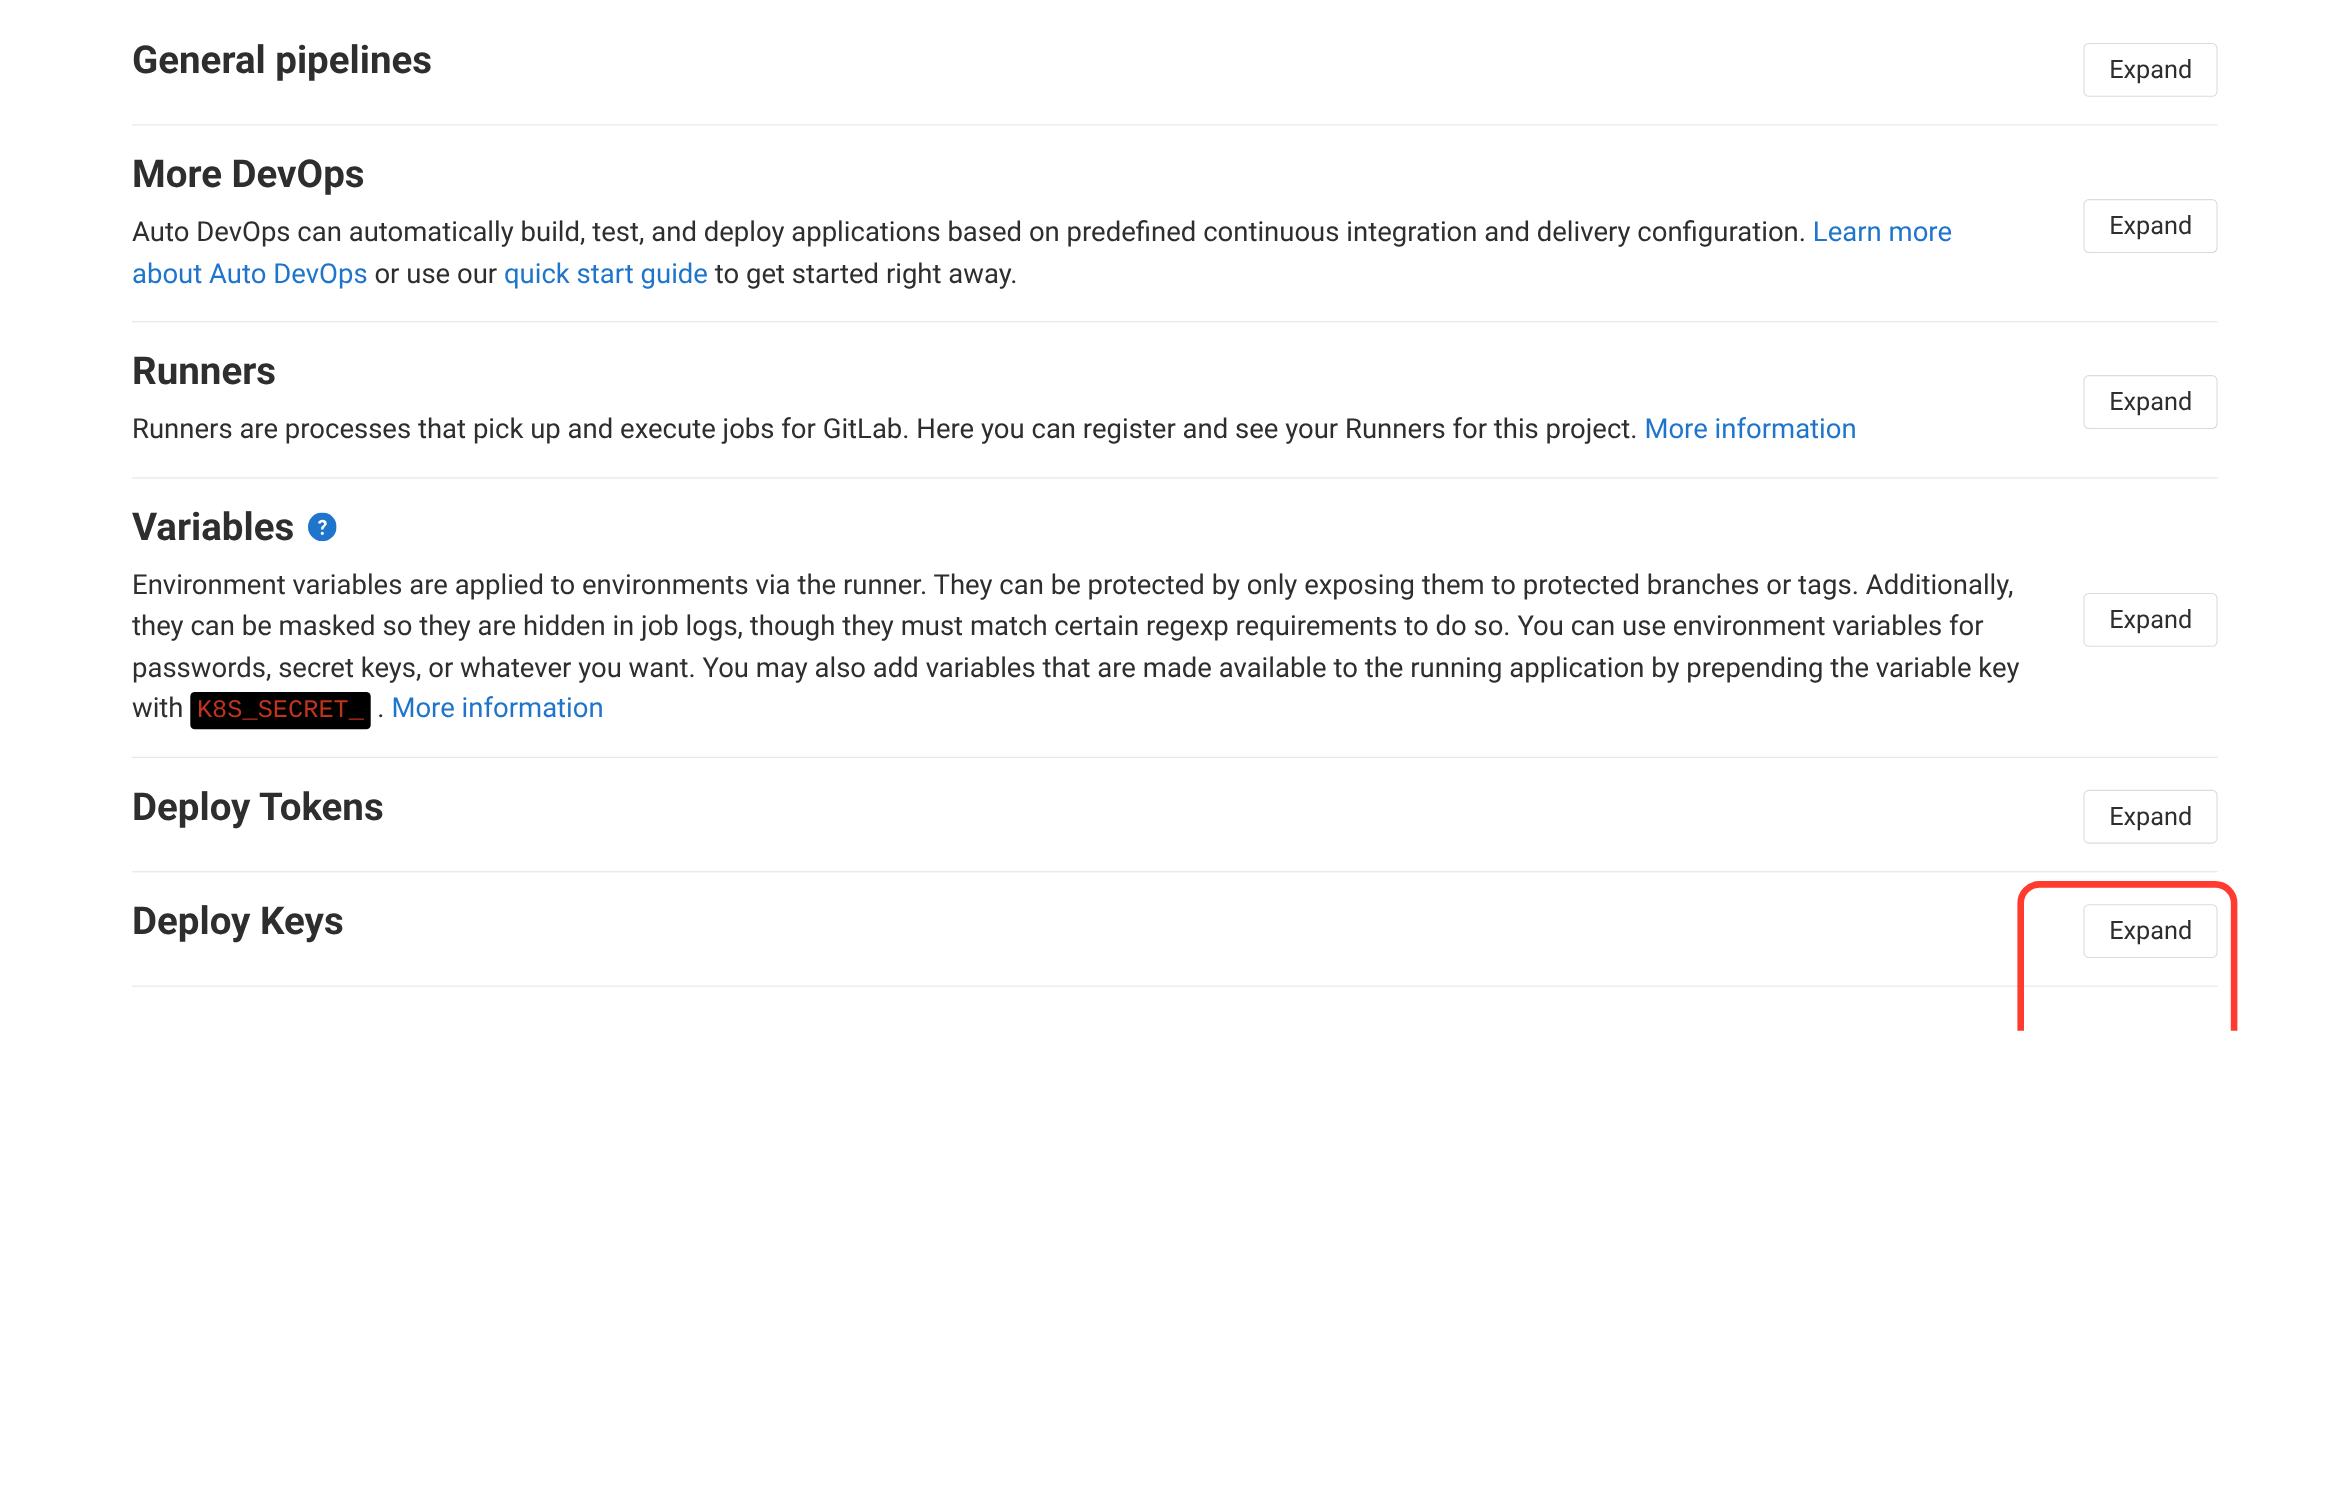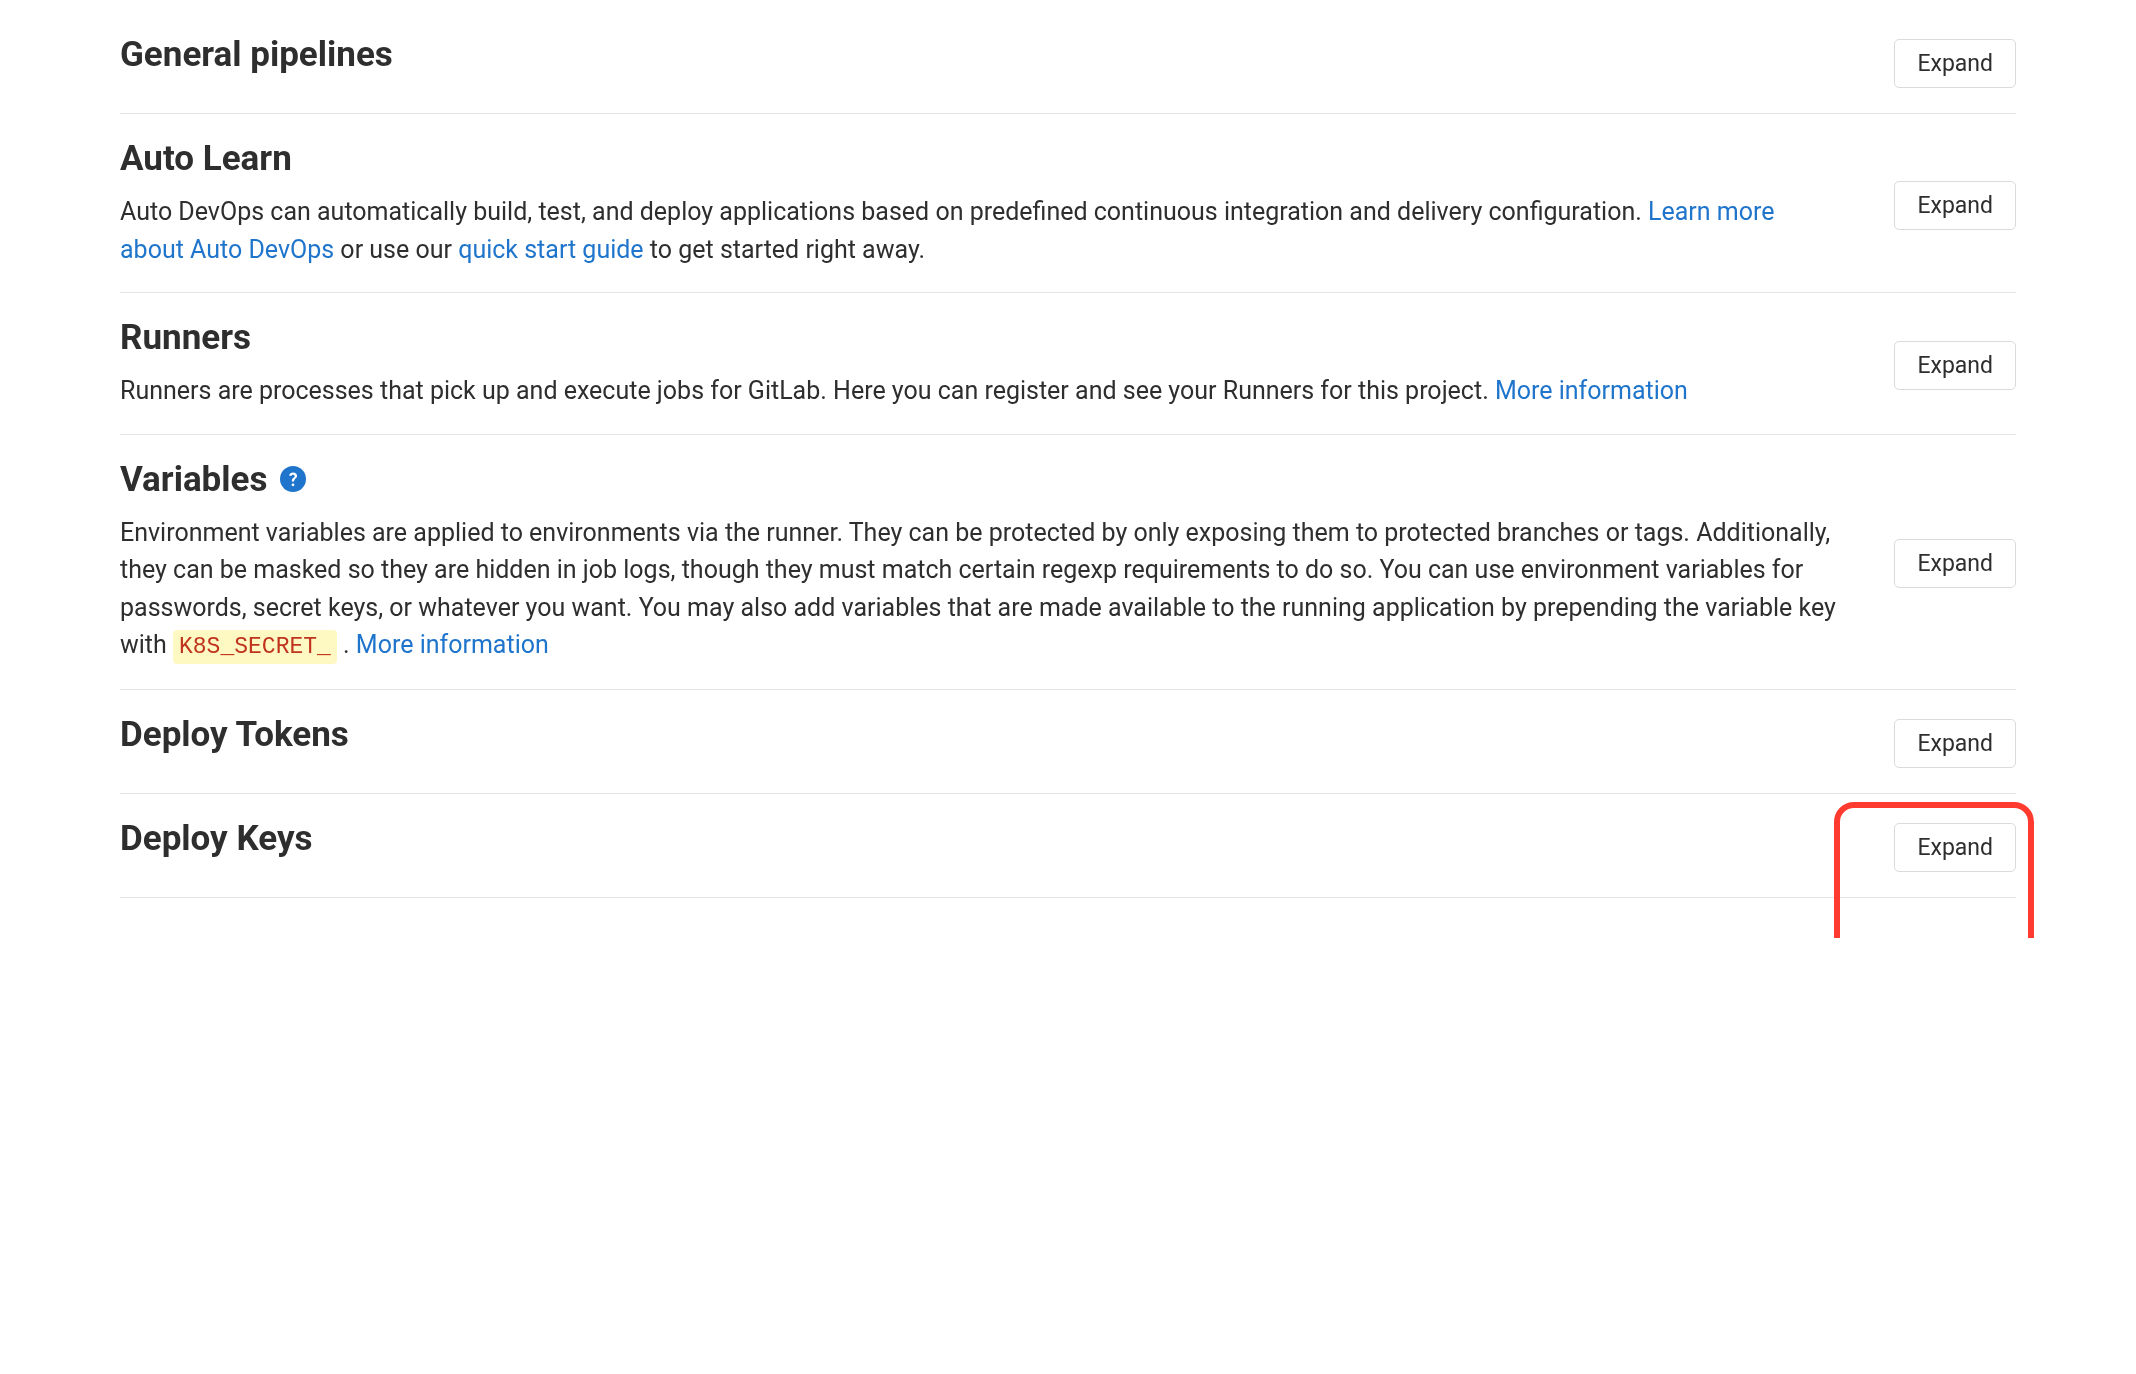--- a/index.html
+++ b/index.html
@@ -60,21 +60,21 @@
       text-decoration: none;
     }
     .help-icon {
       display: inline-flex;
       vertical-align: middle;
       margin-left: 4px;
       position: relative;
       top: -2px;
     }
     .code-inline {
-      background: #fef9c3;
+      background: #000000;
       color: #c0341d;
       font-family: "SFMono-Regular", Consolas, "Liberation Mono", Menlo, monospace;
       font-size: 23px;
       padding: 4px 6px;
       border-radius: 4px;
     }
     .highlight-box {
       position: absolute;
       border: 6px solid #ff3b30;
       border-radius: 20px;
@@ -91,21 +91,21 @@
       <div class="section-title-wrap">
         <h2 class="section-title">General pipelines</h2>
       </div>
       <button class="expand-btn">Expand</button>
     </div>
   </div>
 
   <div class="section">
     <div class="section-header">
       <div class="section-title-wrap">
-        <h2 class="section-title">Auto Learn</h2>
+        <h2 class="section-title">More DevOps</h2>
         <p class="section-desc">
           <span>Auto DevOps can automatically build, test, and deploy applications based on predefined continuous integration and delivery configuration. </span><a class="link">Learn more about Auto DevOps</a><span> or use our </span><a class="link">quick start guide</a><span> to get started right away.</span>
         </p>
       </div>
       <button class="expand-btn">Expand</button>
     </div>
   </div>
 
   <div class="section">
     <div class="section-header">

